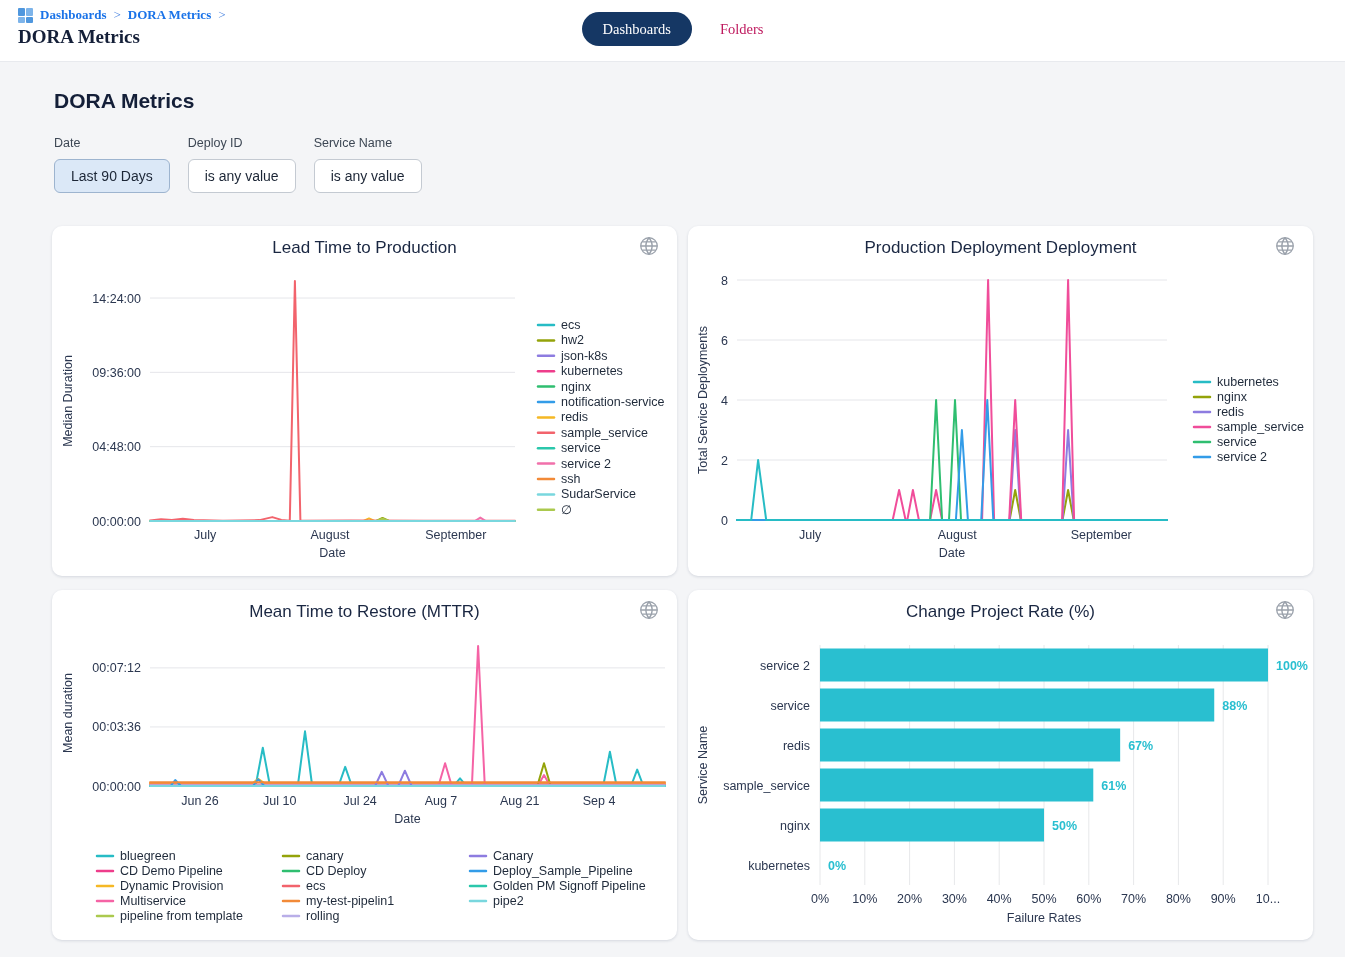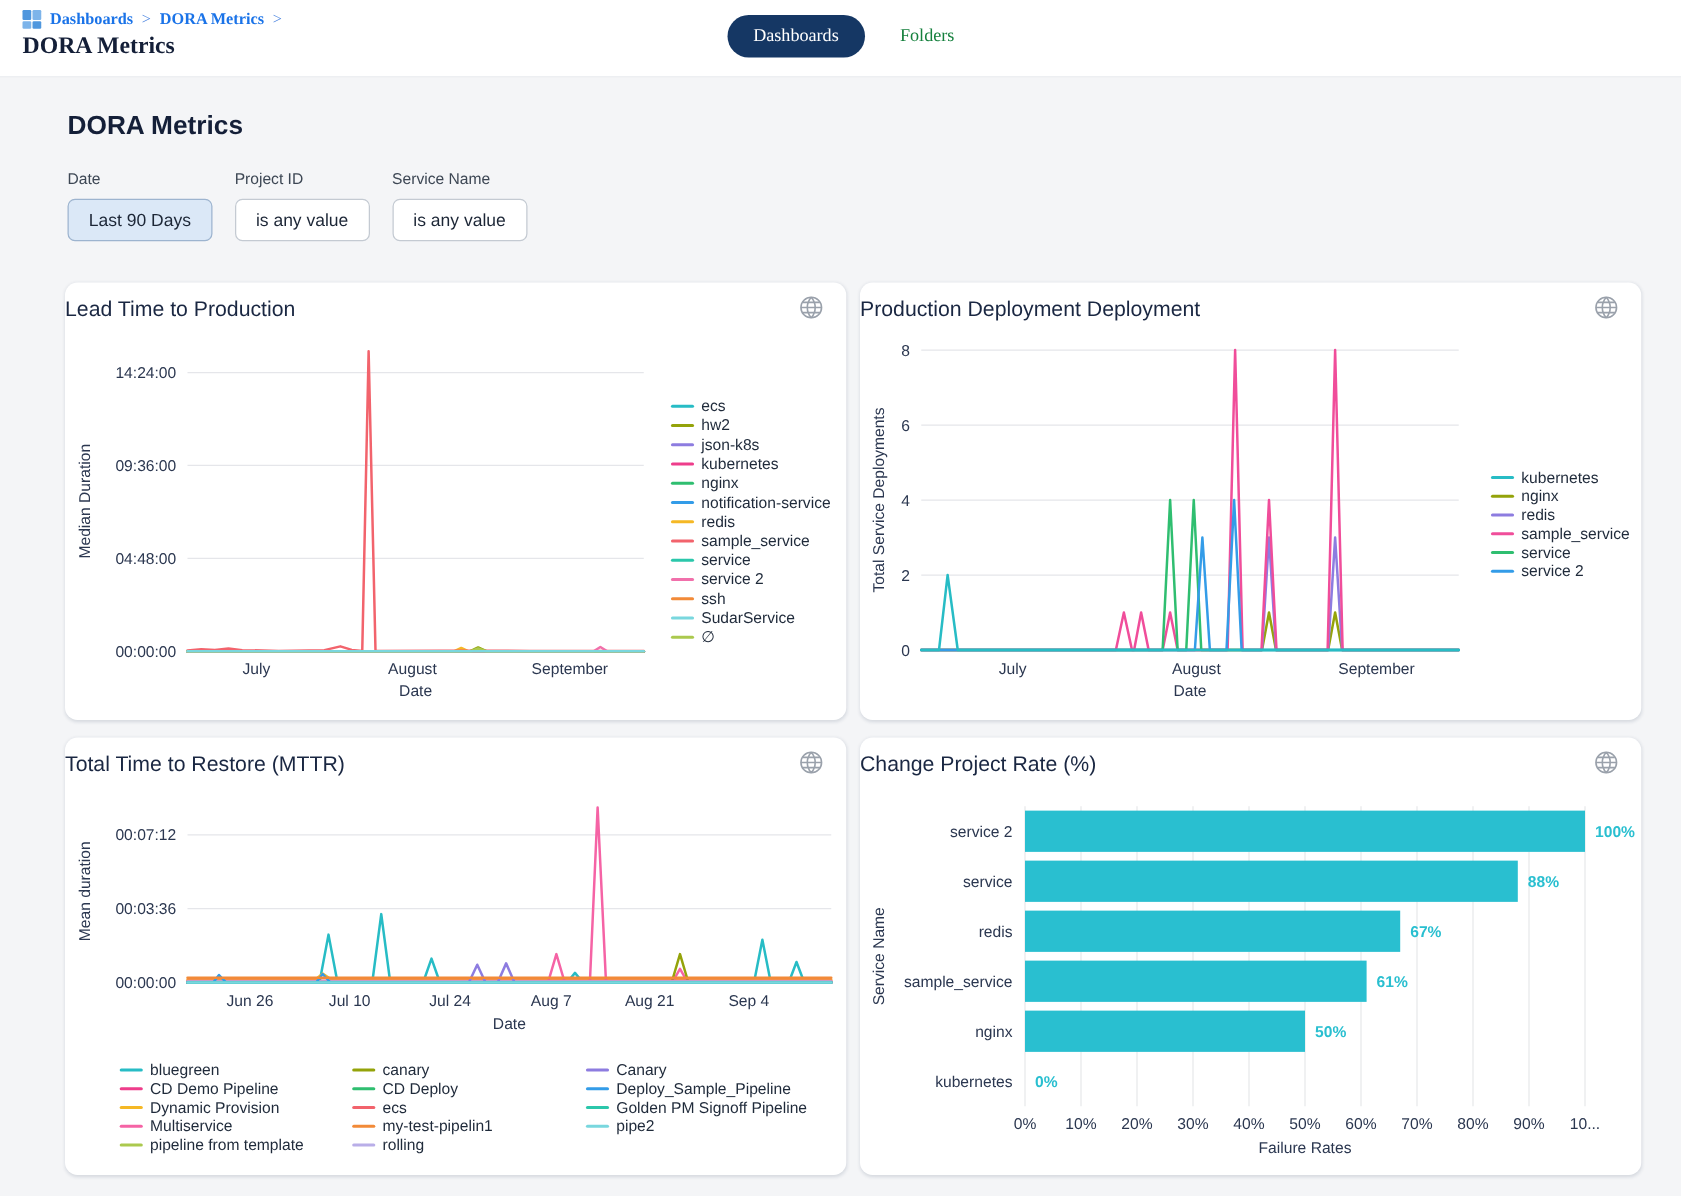--- a/index.html
+++ b/index.html
@@ -20,39 +20,39 @@
   .grid-icon span { border-radius:1px; }
   .grid-icon .q1 { background:#4f97de; }
   .grid-icon .q2 { background:#7db4ea; }
   .grid-icon .q3 { background:#7db4ea; }
   .grid-icon .q4 { background:#4f97de; }
   .page-title { position:absolute; left:18px; top:26px; font-size:19px; font-weight:700; color:#141f38; }
   .top-nav { position:absolute; left:50%; top:12px; transform:translateX(-50%);
              display:flex; align-items:center; gap:28px; }
   .pill { background:#153764; color:#fff; border:none; height:34px; padding:0 21px;
           border-radius:17px; font-size:14.5px; font-weight:500; font-family:inherit; cursor:pointer; }
-  .link-btn { background:none; border:none; color:#15803d; font-size:14.5px;
+  .link-btn { background:none; border:none; color:#be185d; font-size:14.5px;
               font-family:inherit; cursor:pointer; padding:0; }
   
   .content { position:absolute; top:62px; left:0; right:0; bottom:0; }
   .dash-title { position:absolute; left:54px; top:27px; font-size:21px; font-weight:700; color:#141f38; }
   .filters { position:absolute; left:54px; top:74px; display:flex; gap:18px; }
   .filter-label { font-size:12.5px; color:#3d4754; margin-bottom:9px; }
   .chip { height:34px; min-width:104px; padding:16px 16px; display:flex; align-items:center;
           justify-content:center; background:#fff; border:1px solid #c4cad2; border-radius:6px;
           font-size:14px; color:#1c2636; font-family:inherit; cursor:pointer; }
   .chip.active { background:#dbe8f7; border-color:#9db4cf; }
   
   .card { position:absolute; width:625px; height:350px; background:#fff; border-radius:10px;
           box-shadow:0 1px 3px rgba(23,43,77,.14); }
   #card-lead-time { left:52px;  top:164px; }
   #card-deploy-freq { left:688px; top:164px; }
   #card-mttr { left:52px;  top:528px; }
   #card-cfr { left:688px; top:528px; }
-  .card-title { position:absolute; top:12px; left:0; right:0; 
+  .card-title { position:absolute; top:12px; left:0; right:0; text-align:center;
                 font-size:17px; font-weight:500; color:#1a2742; z-index:1; }
   .globe-btn { position:absolute; top:9px; right:17px; width:22px; height:22px; padding:0;
                background:none; border:none; cursor:pointer; z-index:1; }
   svg.chart { position:absolute; left:0; top:0; }
 </style>
 </head>
 <body>
 
 <div class="topbar">
   <div class="breadcrumb">
@@ -76,21 +76,21 @@
 
 <div class="content">
   <div class="dash-title">DORA Metrics</div>
 
   <div class="filters">
     <div>
       <div class="filter-label">Date</div>
       <button class="chip active">Last 90 Days</button>
     </div>
     <div>
-      <div class="filter-label">Project ID</div>
+      <div class="filter-label">Deploy ID</div>
       <button class="chip">is any value</button>
     </div>
     <div>
       <div class="filter-label">Service Name</div>
       <button class="chip">is any value</button>
     </div>
   </div>
 
   <div class="card" id="card-lead-time">
     <div class="card-title">Lead Time to Production</div>
@@ -233,21 +233,21 @@
           <text x="529" y="220" font-size="12.5" fill="#1f2a3a">service</text>
         </g>
         <g cursor="pointer">
           <line x1="506" y1="231" x2="522" y2="231" stroke="#339ce8" stroke-width="2.5" stroke-linecap="round"></line>
           <text x="529" y="235" font-size="12.5" fill="#1f2a3a">service 2</text>
         </g>
       </svg>
   </div>
 
   <div class="card" id="card-mttr">
-    <div class="card-title">Total Time to Restore (MTTR)</div>
+    <div class="card-title">Mean Time to Restore (MTTR)</div>
     <button class="globe-btn">
       <svg viewBox="0 0 24 24" width="22" height="22" fill="none" stroke="#9aa1ab" stroke-width="1.4">
         <circle cx="12" cy="12" r="9"></circle>
           <path d="M3 12h18M12 3a13.5 13.5 0 0 1 0 18M12 3a13.5 13.5 0 0 0 0 18M4.6 7.5h14.8M4.6 16.5h14.8"></path>
       </svg>
     </button>
     <svg class="chart" width="625" height="350">
         <line x1="98" y1="196" x2="613" y2="196" stroke="#e5e6ea" stroke-width="1"></line>
         <text x="89" y="200.5" text-anchor="end" font-size="12.5" fill="#2b3750">00:00:00</text>
         <line x1="98" y1="136.9438202247191" x2="613" y2="136.9438202247191" stroke="#e5e6ea" stroke-width="1"></line>

